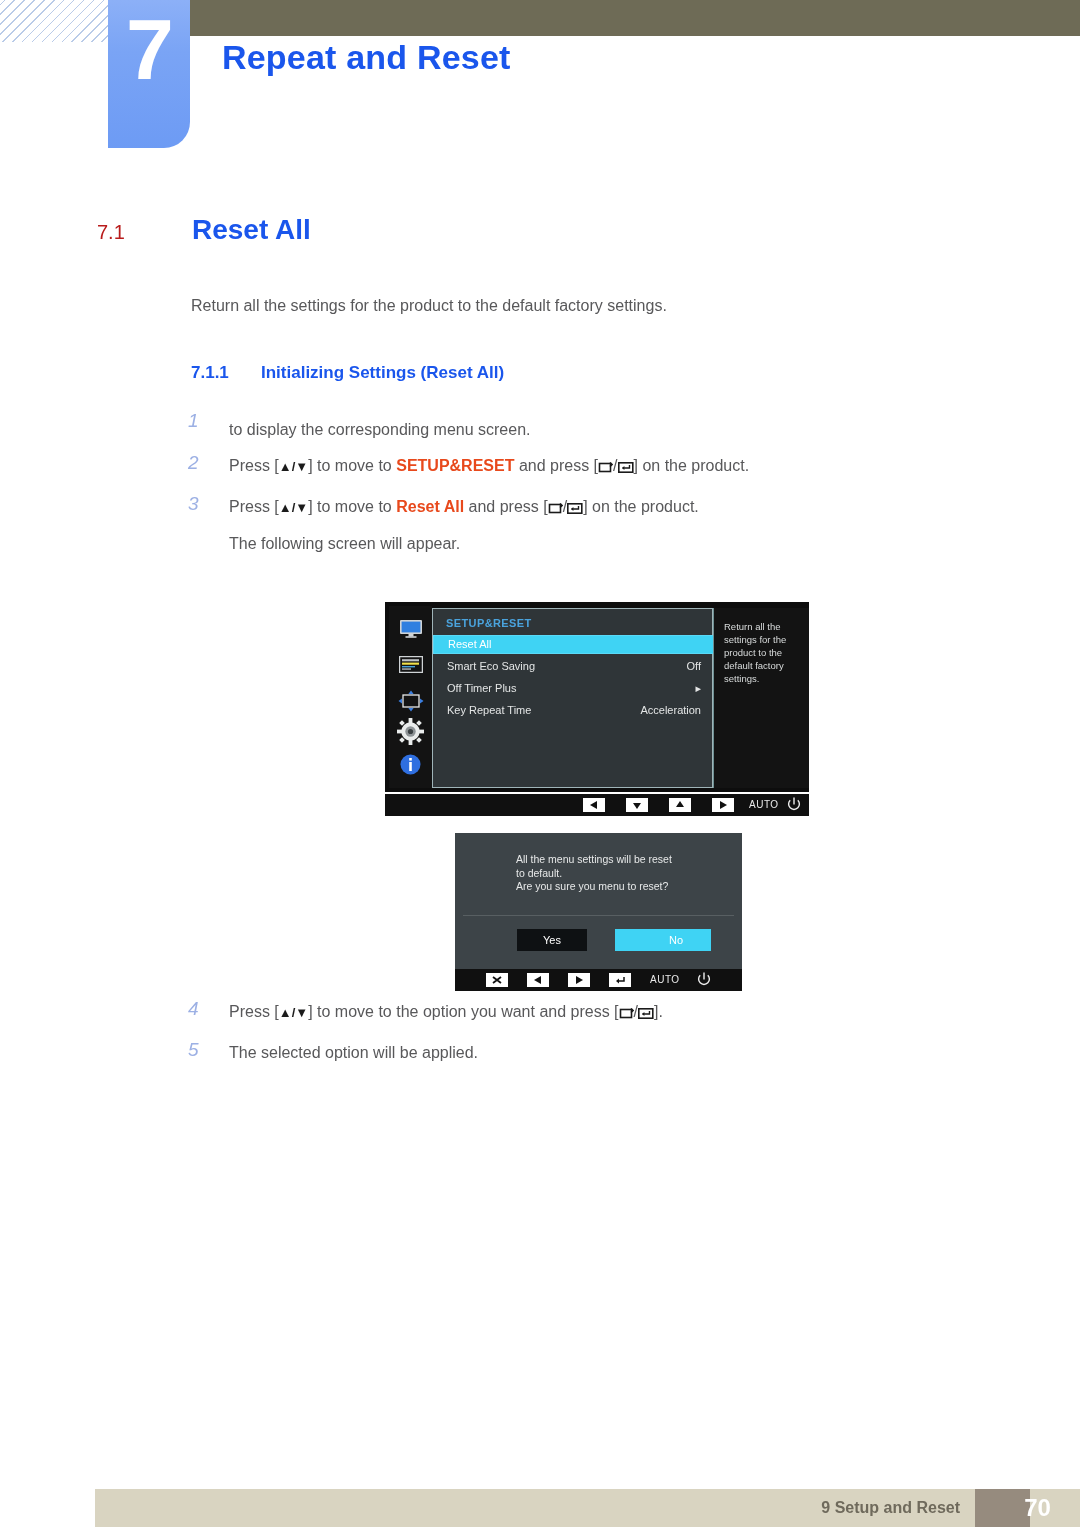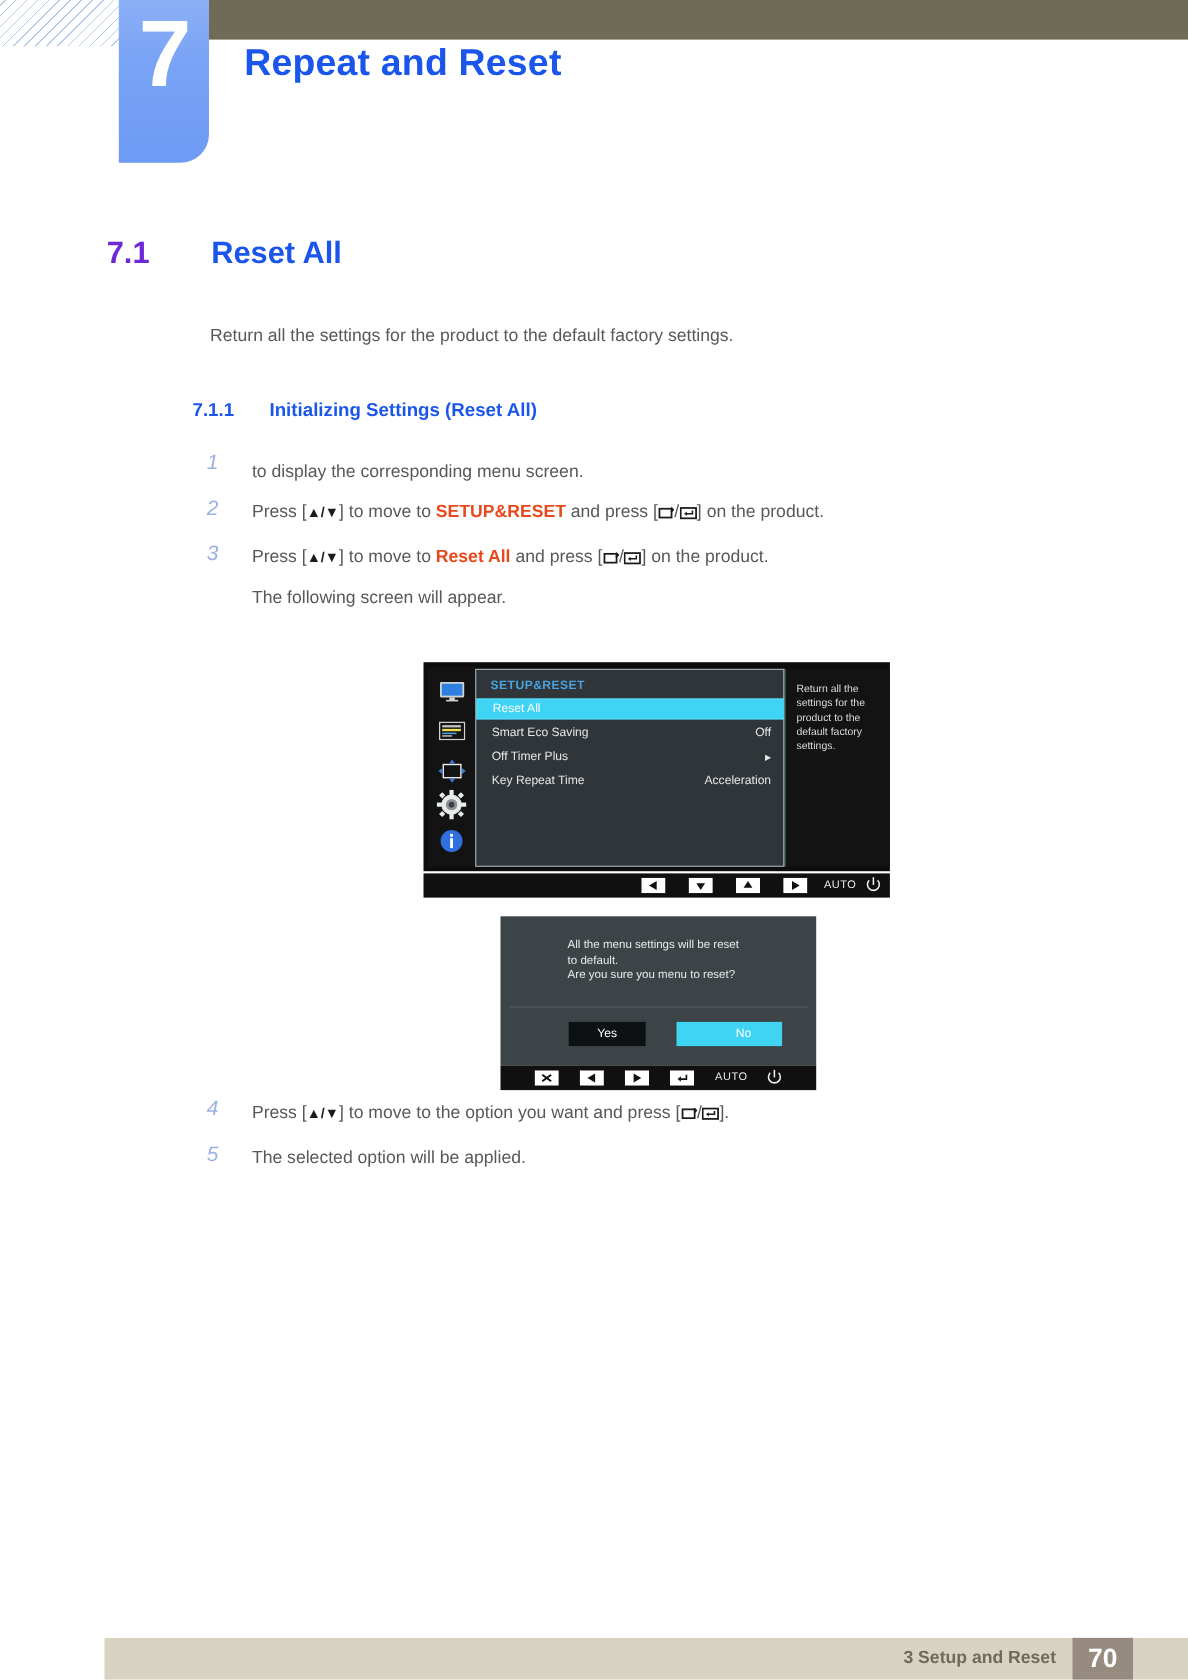--- a/index.html
+++ b/index.html
@@ -36,29 +36,29 @@
     letter-spacing:-2px;
   }
   .chap-title{
     position:absolute;left:222px;top:38px;
     font-size:34px;font-weight:bold;color:#1a56ec;
     letter-spacing:.2px;
   }
 
   
   .h1-row{position:absolute;left:97px;top:214px;}
-  .h1-num{display:inline-block;width:95px;font-size:28px;font-weight:bold;color:#6d28d9;}
+  .h1-num{display:inline-block;width:95px;font-size:20px;font-weight:normal;color:#b91c1c;}
   .h1-txt{font-size:28px;font-weight:bold;color:#1a56ec;}
 
   .lead{
     position:absolute;left:191px;top:297px;
     font-size:16px;color:#58585a;
   }
 
-  .h3-row{position:absolute;left:175px;top:363px;}
+  .h3-row{position:absolute;left:191px;top:363px;}
   .h3-num{display:inline-block;width:70px;font-size:17px;font-weight:bold;color:#1a56ec;}
   .h3-txt{font-size:17px;font-weight:bold;color:#1a56ec;}
 
   
   .steps{position:absolute;left:188px;top:410px;width:880px;}
   .steps2{position:absolute;left:188px;top:998px;width:880px;}
   .step{position:relative;padding-left:41px;margin-bottom:10px;}
   .step .n{
     position:absolute;left:0;top:0;width:24px;text-align:left;
     font-size:19px;font-style:italic;color:#9cb0e4;
@@ -128,21 +128,21 @@
     position:absolute;left:95px;top:1489px;width:985px;height:38px;background:#d9d4c1;
   }
   .footer .ftxt{
     position:absolute;right:120px;top:10px;font-size:16px;font-weight:bold;color:#6f6a5c;
   }
   .footer .pagebox{
     position:absolute;right:50px;top:0;width:55px;height:38px;background:#968b7e;
   }
   .footer .pagenum{
     display:block;width:55px;text-align:center;line-height:38px;
-    font-size:24px;font-weight:bold;color:#ffffff;
+    font-size:24px;font-weight:bold;color:#ffffff;padding-left:35px;
   }
 </style>
 </head>
 <body>
 
 <div class="hatch"></div>
 <div class="olive-bar"></div>
 <div class="chap-tab">
   <div class="chap-num">7</div>
 </div>
@@ -351,17 +351,17 @@
             <path d="M6.4 5.1 L4 7 L6.4 8.9 Z" fill="#1b1b1b"></path>
           </svg></span><span>].</span></span>
   </div>
   <div class="step">
     <span class="n">5</span>
     <span class="body">The selected option will be applied.</span>
   </div>
 </div>
 
 <div class="footer">
-  <span class="ftxt">3 Setup and Reset</span>
+  <span class="ftxt">9 Setup and Reset</span>
   <div class="pagebox">
     <span class="pagenum">70</span>
   </div>
 </div>
 
 </body></html>

